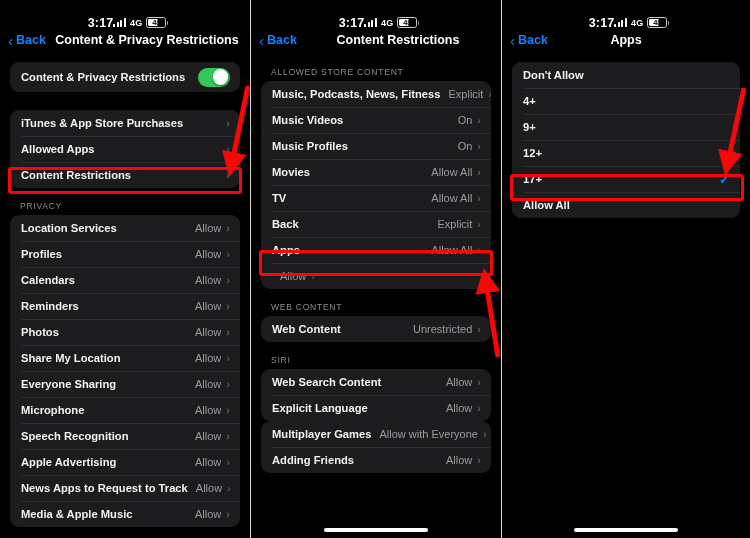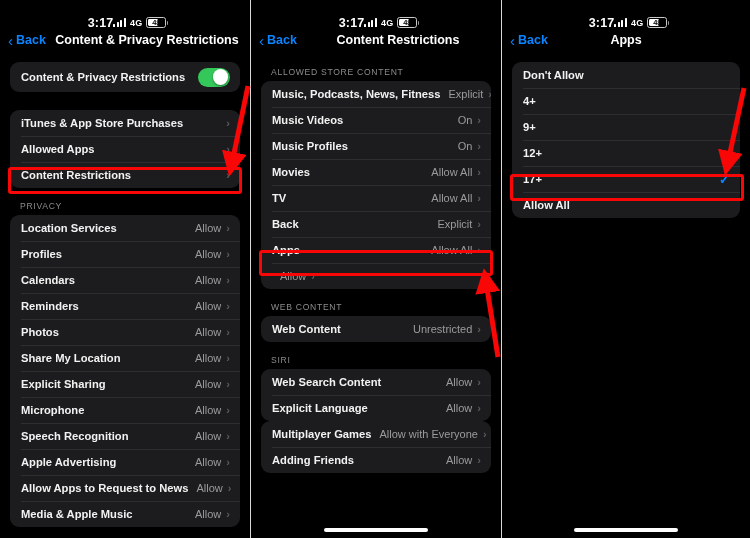--- a/index.html
+++ b/index.html
@@ -272,41 +272,41 @@
             <div class="label">Photos</div>
             <div class="value">Allow</div>
             <div class="arrow">›</div>
           </div>
           <div class="row">
             <div class="label">Share My Location</div>
             <div class="value">Allow</div>
             <div class="arrow">›</div>
           </div>
           <div class="row">
-            <div class="label">Explicit Sharing</div>
+            <div class="label">Everyone Sharing</div>
             <div class="value">Allow</div>
             <div class="arrow">›</div>
           </div>
           <div class="row">
             <div class="label">Microphone</div>
             <div class="value">Allow</div>
             <div class="arrow">›</div>
           </div>
           <div class="row">
             <div class="label">Speech Recognition</div>
             <div class="value">Allow</div>
             <div class="arrow">›</div>
           </div>
           <div class="row">
             <div class="label">Apple Advertising</div>
             <div class="value">Allow</div>
             <div class="arrow">›</div>
           </div>
           <div class="row">
-            <div class="label">Allow Apps to Request to News</div>
+            <div class="label">News Apps to Request to Track</div>
             <div class="value">Allow</div>
             <div class="arrow">›</div>
           </div>
           <div class="row">
             <div class="label">Media &amp; Apple Music</div>
             <div class="value">Allow</div>
             <div class="arrow">›</div>
           </div>
         </div>
     </div>

